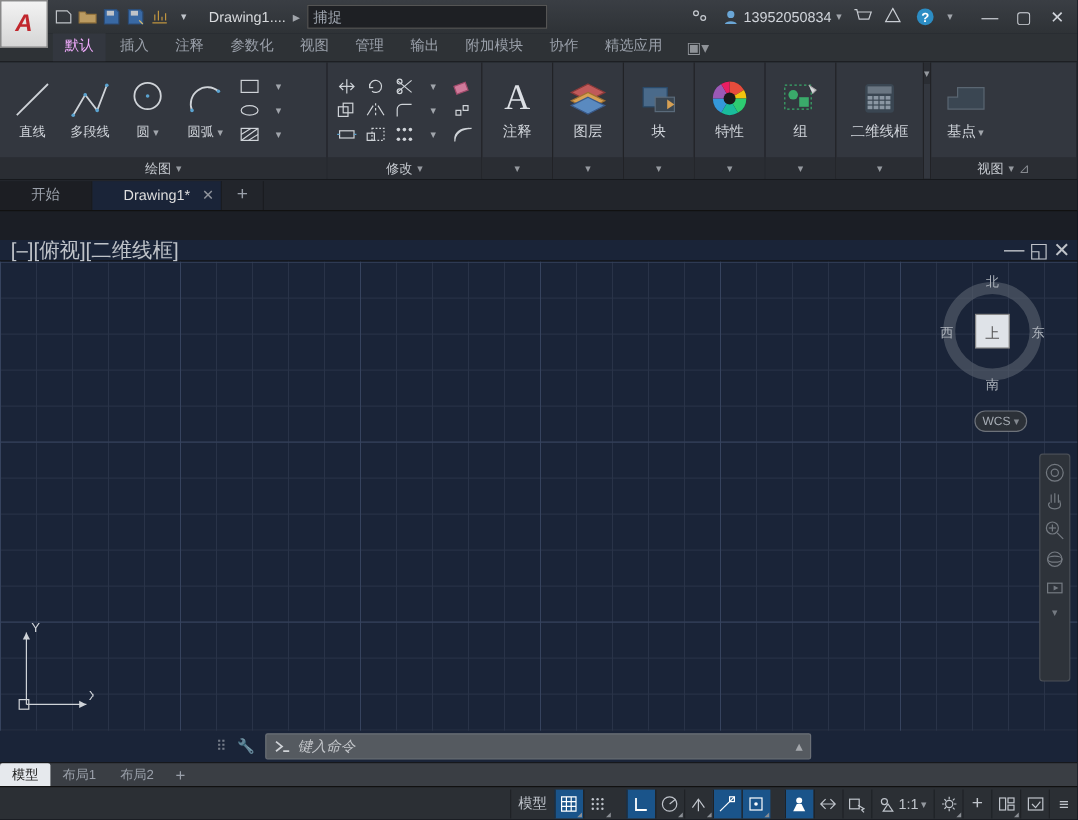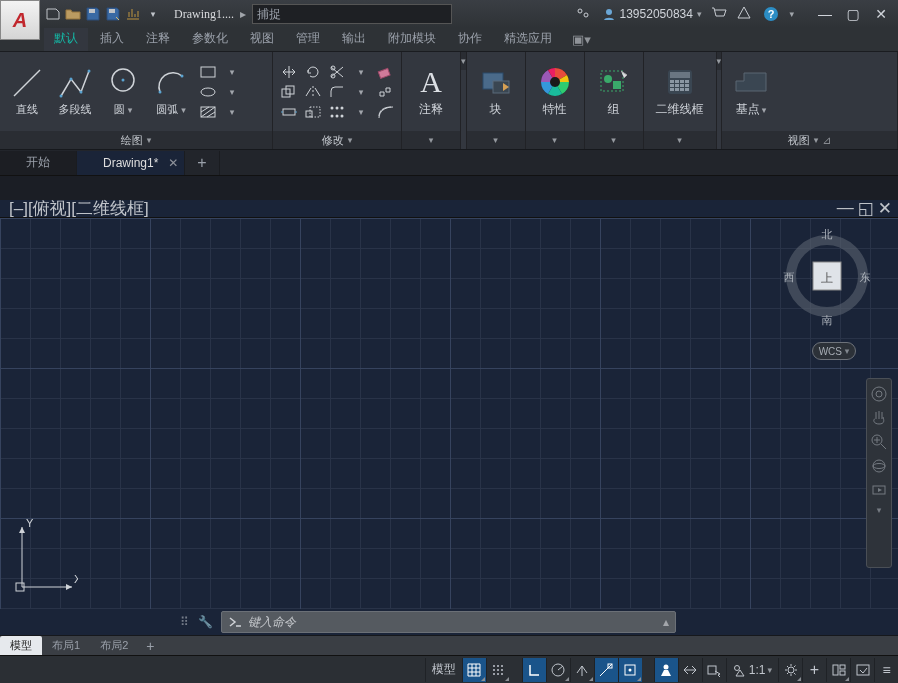--- a/index.html
+++ b/index.html
@@ -22,34 +22,34 @@
   html, body { margin: 0; padding: 0; width: 898px; height: 683px; overflow: hidden; background: #0a0a0a; font-family: "Segoe UI", "Microsoft YaHei", sans-serif; font-size: 12px; color: var(--text); }
   .app { width: 898px; height: 683px; background: var(--bg-darkest); display: flex; flex-direction: column; }
 
   
   .titlebar { height: 28px; display: flex; align-items: center; background: linear-gradient(#3a3e44,#2e3236); position: relative; }
   .app-icon { width: 40px; height: 40px; background: linear-gradient(#f3f3f3,#d5d5d5); border: 1px solid #888; display: flex; align-items: center; justify-content: center; position: absolute; top: 0; left: 0; z-index: 10; }
   .app-icon span { color: #c1272d; font-weight: bold; font-size: 20px; font-style: italic; }
   .qat { margin-left: 44px; display: flex; gap: 2px; align-items: center; }
   .qat .ico { width: 18px; height: 18px; display: inline-flex; align-items: center; justify-content: center; opacity: .9; }
   .title-mid { display: flex; align-items: center; margin-left: 12px; gap: 6px;}
-  .doc-name { font-size: 12px; color: #d8dadd; font-family: Liberation Serif, serif; }
+  .doc-name { font-size: 12px; color: #d8dadd; }
   .share-arrow { opacity: .7; }
   .search-box { width: 200px; height: 20px; background: #1e2024; border: 1px solid #555; color: var(--text-dim); padding: 0 4px; display: flex; align-items: center; font-size: 12px; font-family: Liberation Serif, serif;}
   .title-right { margin-left: auto; display: flex; align-items: center; gap: 10px; padding-right: 6px; }
   .title-right .ico { width: 16px; height: 16px; }
   .profile { display: flex; align-items: center; gap: 4px; }
   .caret { font-size: 9px; opacity: .7; }
   .winbtns { display: flex; gap: 6px; margin-left: 10px; }
   .winbtn { width: 22px; height: 16px; display: inline-flex; align-items: center; justify-content: center; font-size: 14px;}
 
   
   .ribbon-tabs { height: 24px; display: flex; align-items: flex-end; background: #2e3236; padding-left: 44px; gap: 2px; border-bottom: 1px solid #1a1c20; }
   .rtab { padding: 4px 10px; font-size: 12px; color: var(--text-dim); cursor: pointer; }
-  .rtab.active { background: var(--bg-ribbon); color: #14b8a6; }
+  .rtab.active { background: var(--bg-ribbon); color: #f0abfc; }
   .rtab-box { margin-left: 8px; font-size: 13px; opacity: .6; align-self: center;}
 
   
   .ribbon { height: 98px; background: var(--bg-ribbon); display: flex; border-bottom: 1px solid #16181c; }
   .panel { border-right: 1px solid #212226; display: flex; flex-direction: column; }
   .panel-body { flex: 1; display: flex; align-items: center; padding: 4px 6px; gap: 6px; }
   .panel-footer { height: 18px; display: flex; align-items: center; justify-content: center; background: #2a2d33; font-size: 11px; gap: 4px; color: #c3c7cd;}
   .vcol { display: flex; flex-direction: column; align-items: center; gap: 2px; padding: 2px 4px;}
   .vcol .lbl { font-size: 11px; }
   .grid-ico { display: grid; grid-template-columns: repeat(3, 20px); gap: 2px 4px; }
@@ -365,20 +365,32 @@
             </div>
           <span class="biglbl">注释</span>
         </div>
       </div>
       <div class="panel-footer">
           <span class="caret">▾</span>
         </div>
     </div>
 
     <div class="panel">
+      <div class="panel-body">
+        <div class="bigico-wrap">
+          <div class="bigico">
+              <svg width="34" height="30" viewBox="0 0 34 30">
+                <path d="M17 3l14 7-14 7-14-7z" fill="#c05a5a" stroke="#8a3a3a"></path>
+                <path d="M17 10l14 7-14 7-14-7z" fill="#d6a054" stroke="#a07030"></path>
+                <path d="M17 17l14 7-14 7-14-7z" fill="#5a8ac0" stroke="#3a5a8a" transform="translate(0,-3)"></path>
+              </svg>
+            </div>
+          <span class="biglbl">图层</span>
+        </div>
+      </div>
       <div class="panel-footer">
           <span class="caret">▾</span>
         </div>
     </div>
 
     <div class="panel">
       <div class="panel-body">
         <div class="bigico-wrap">
           <div class="bigico">
               <svg width="34" height="30" viewBox="0 0 34 30">

